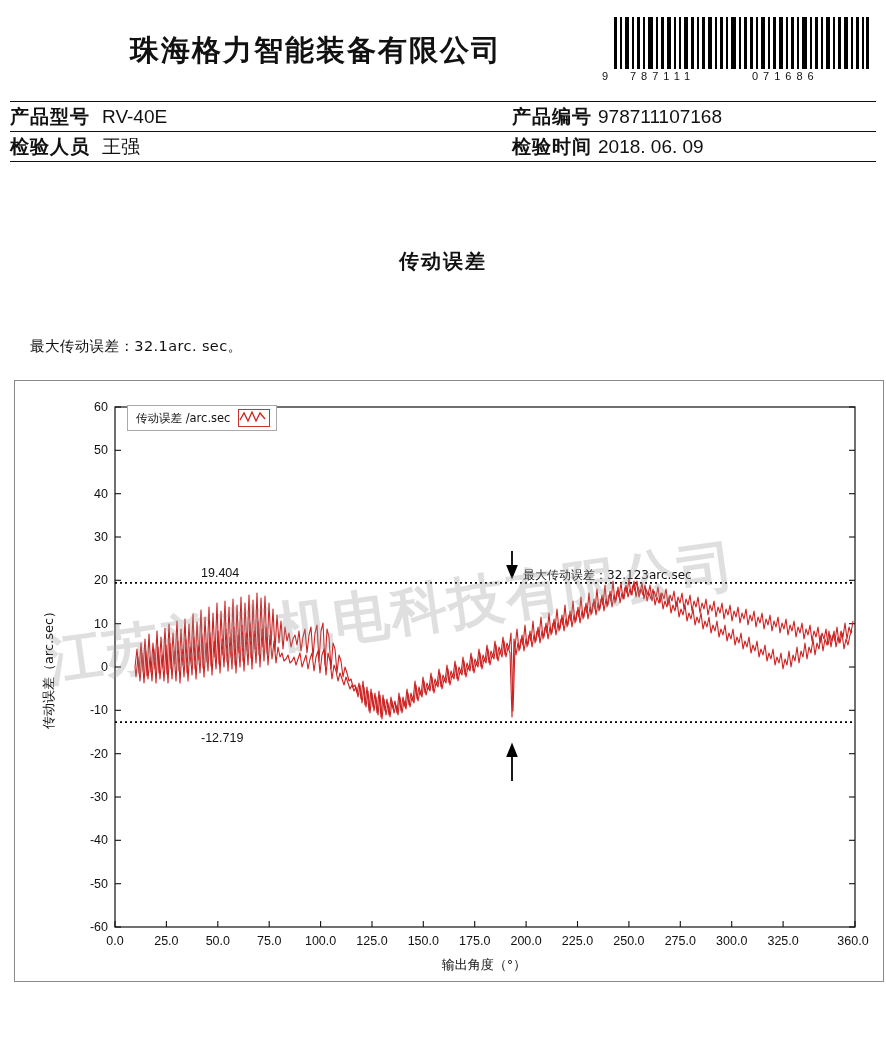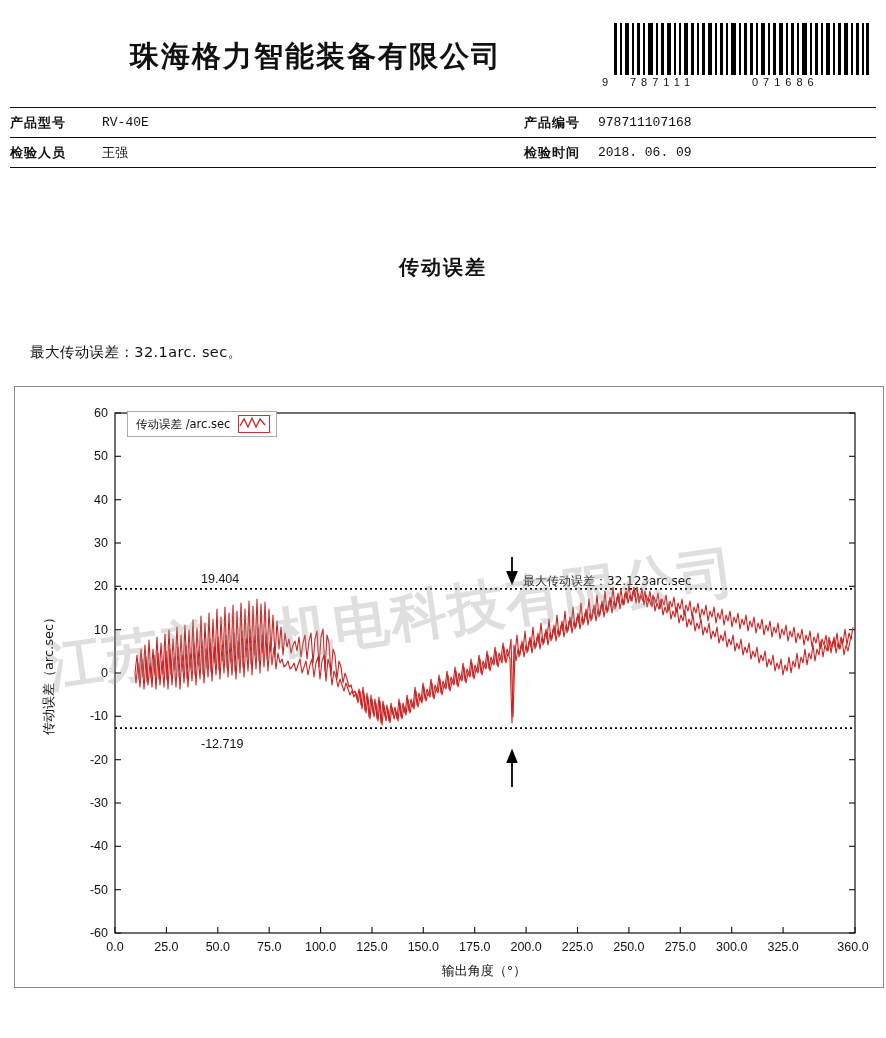--- a/index.html
+++ b/index.html
@@ -13,21 +13,21 @@
     font-family: "Liberation Sans", sans-serif;
     color: #111;
     position: relative;
     overflow: hidden;
   }
   .page {
     position: relative;
     width: 886px;
     height: 1038px;
     box-sizing: border-box;
-    padding: 15px 10px;
+    padding: 9px 10px;
   }
 
   
   .header {
     position: relative;
     height: 88px;
   }
   .company-title {
     position: absolute;
     left: 120px;
@@ -69,22 +69,22 @@
     border-collapse: collapse;
     margin-top: 4px;
     table-layout: fixed;
   }
   .info-table tr {
     height: 30px;
   }
   .info-table td {
     border-top: 1.4px solid #111;
     border-bottom: 1.4px solid #111;
-    font-size: 13px;
-    font-family: Liberation Mono, monospace;
+    font-size: 19px;
+    font-family: Liberation Sans, sans-serif;
     padding: 0;
     vertical-align: middle;
   }
   .info-table tr:not(:last-child) td { border-bottom: none; }
   .info-table tr:last-child td { border-bottom: 1.4px solid #111; }
   .lbl {
     width: 92px;
     font-weight: bold;
     padding-left: 4px;
     letter-spacing: 1px;

